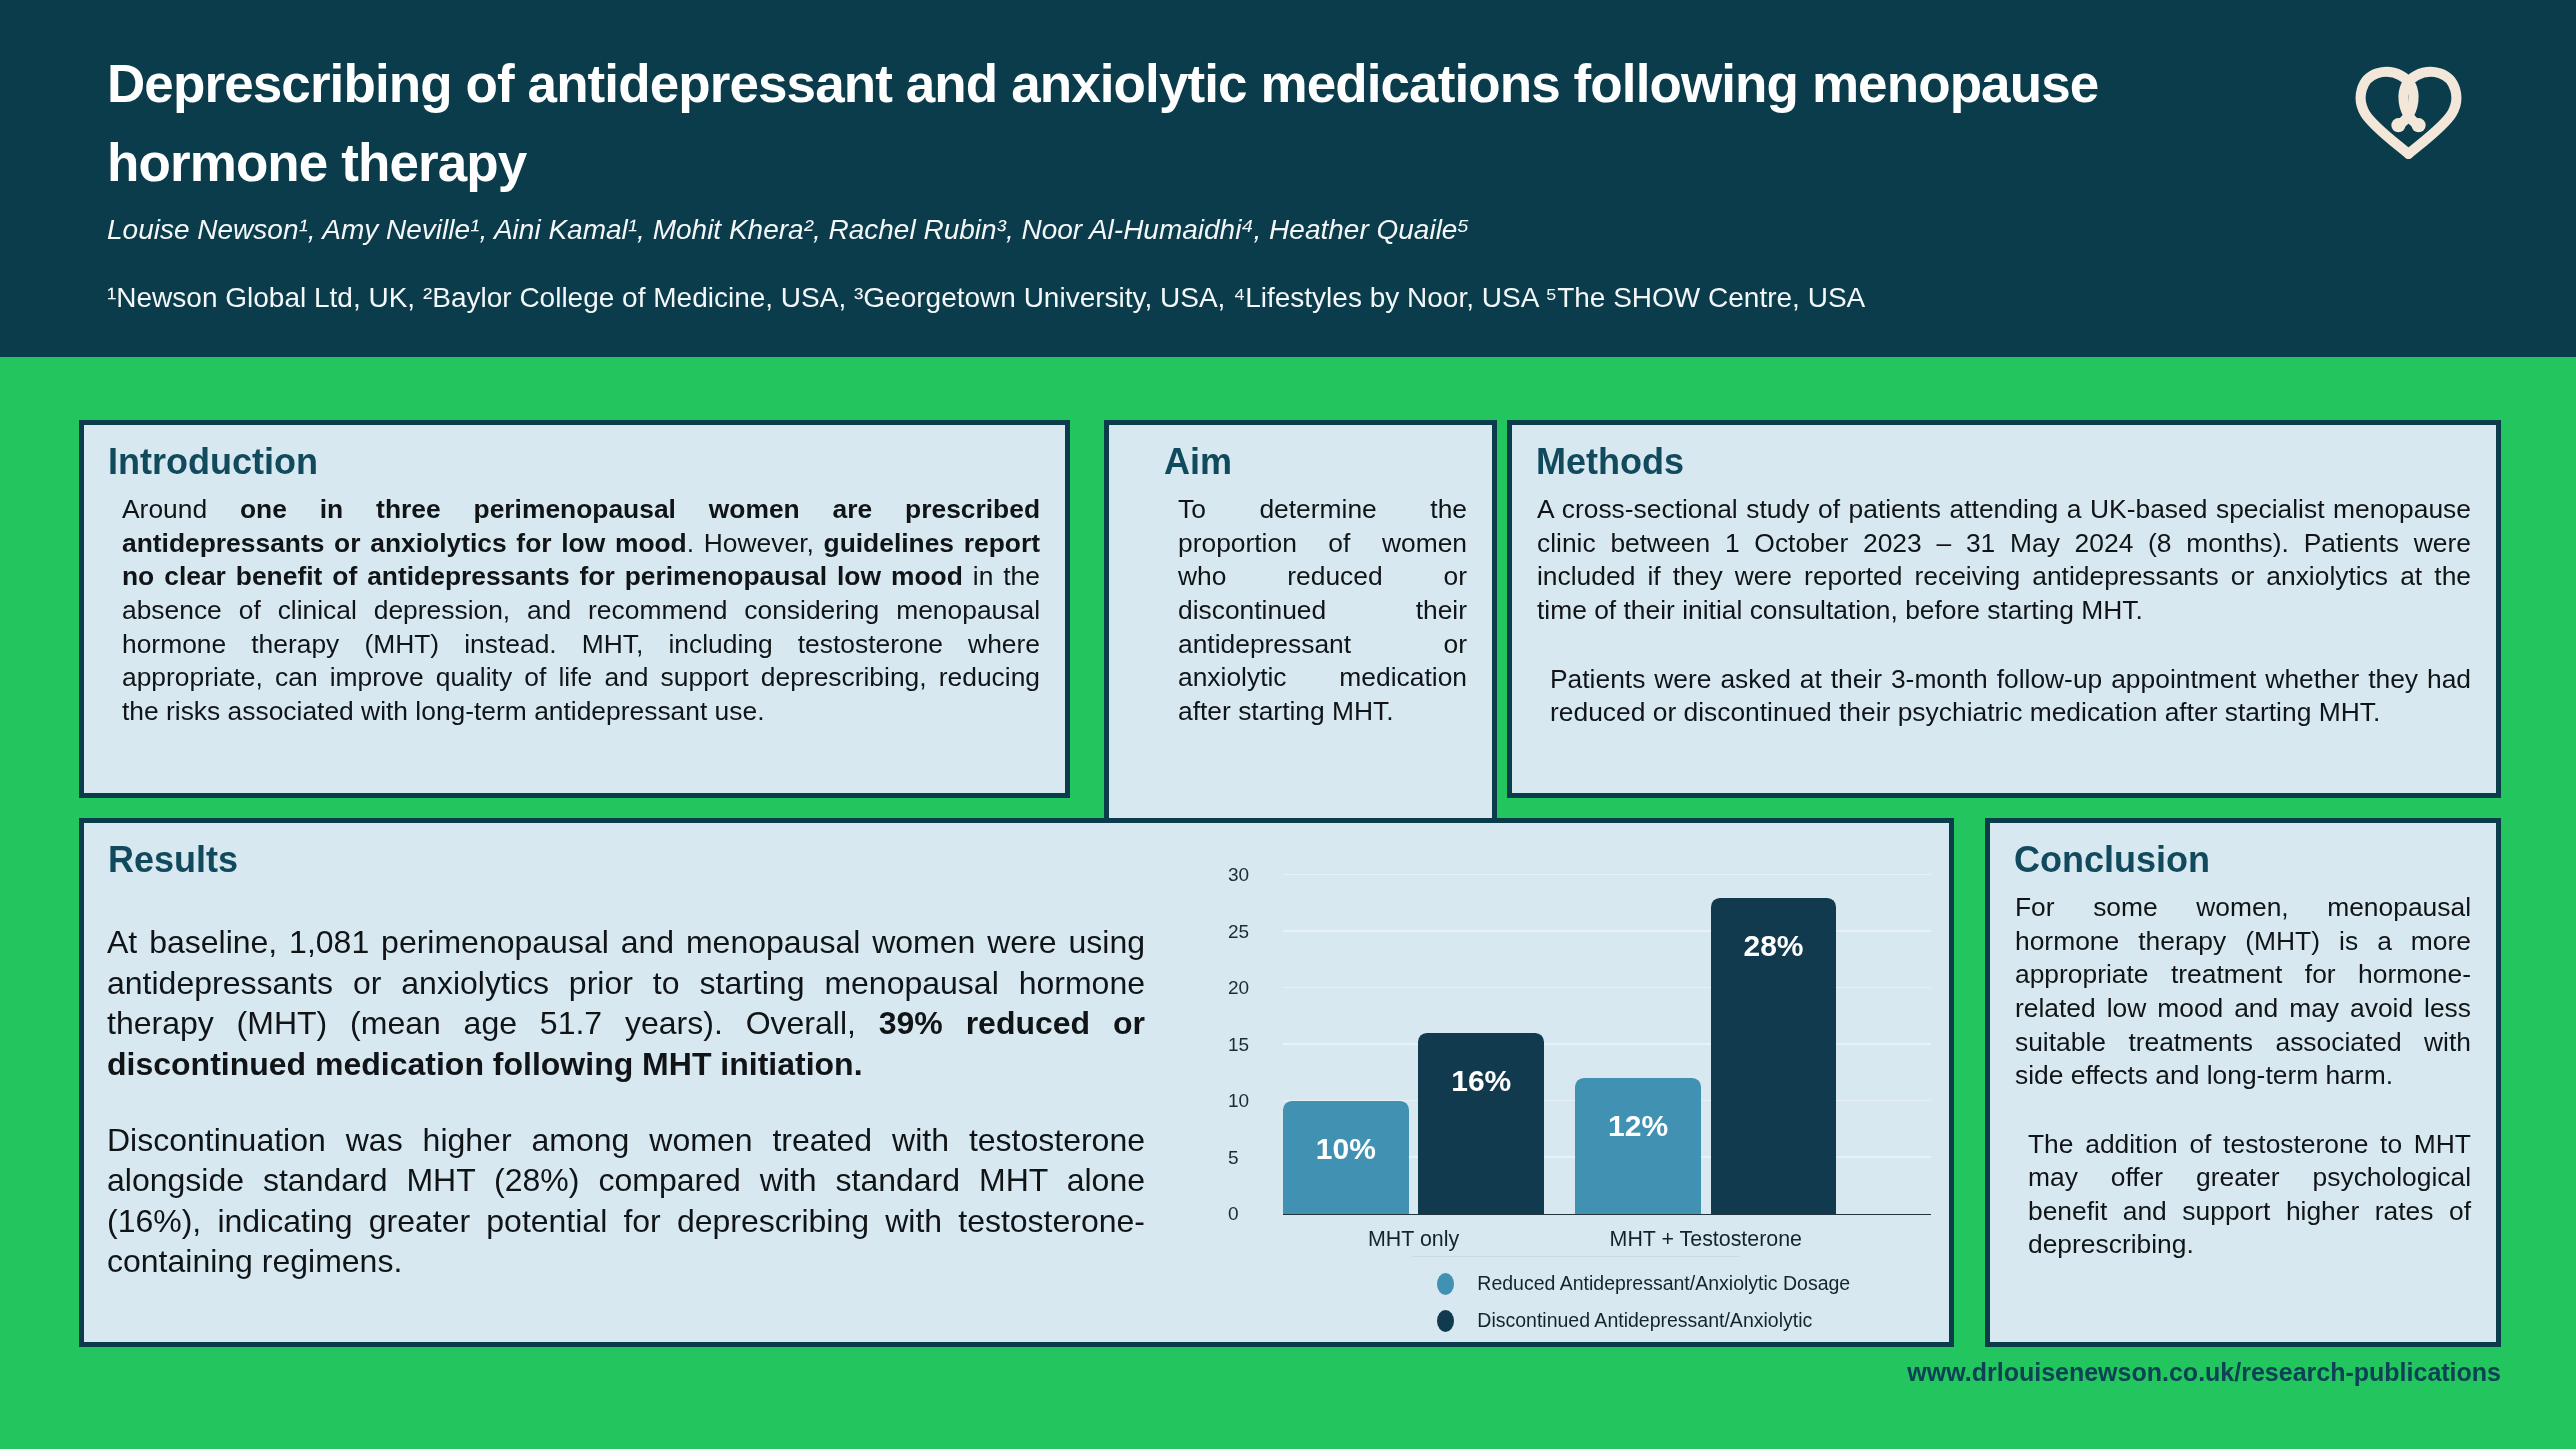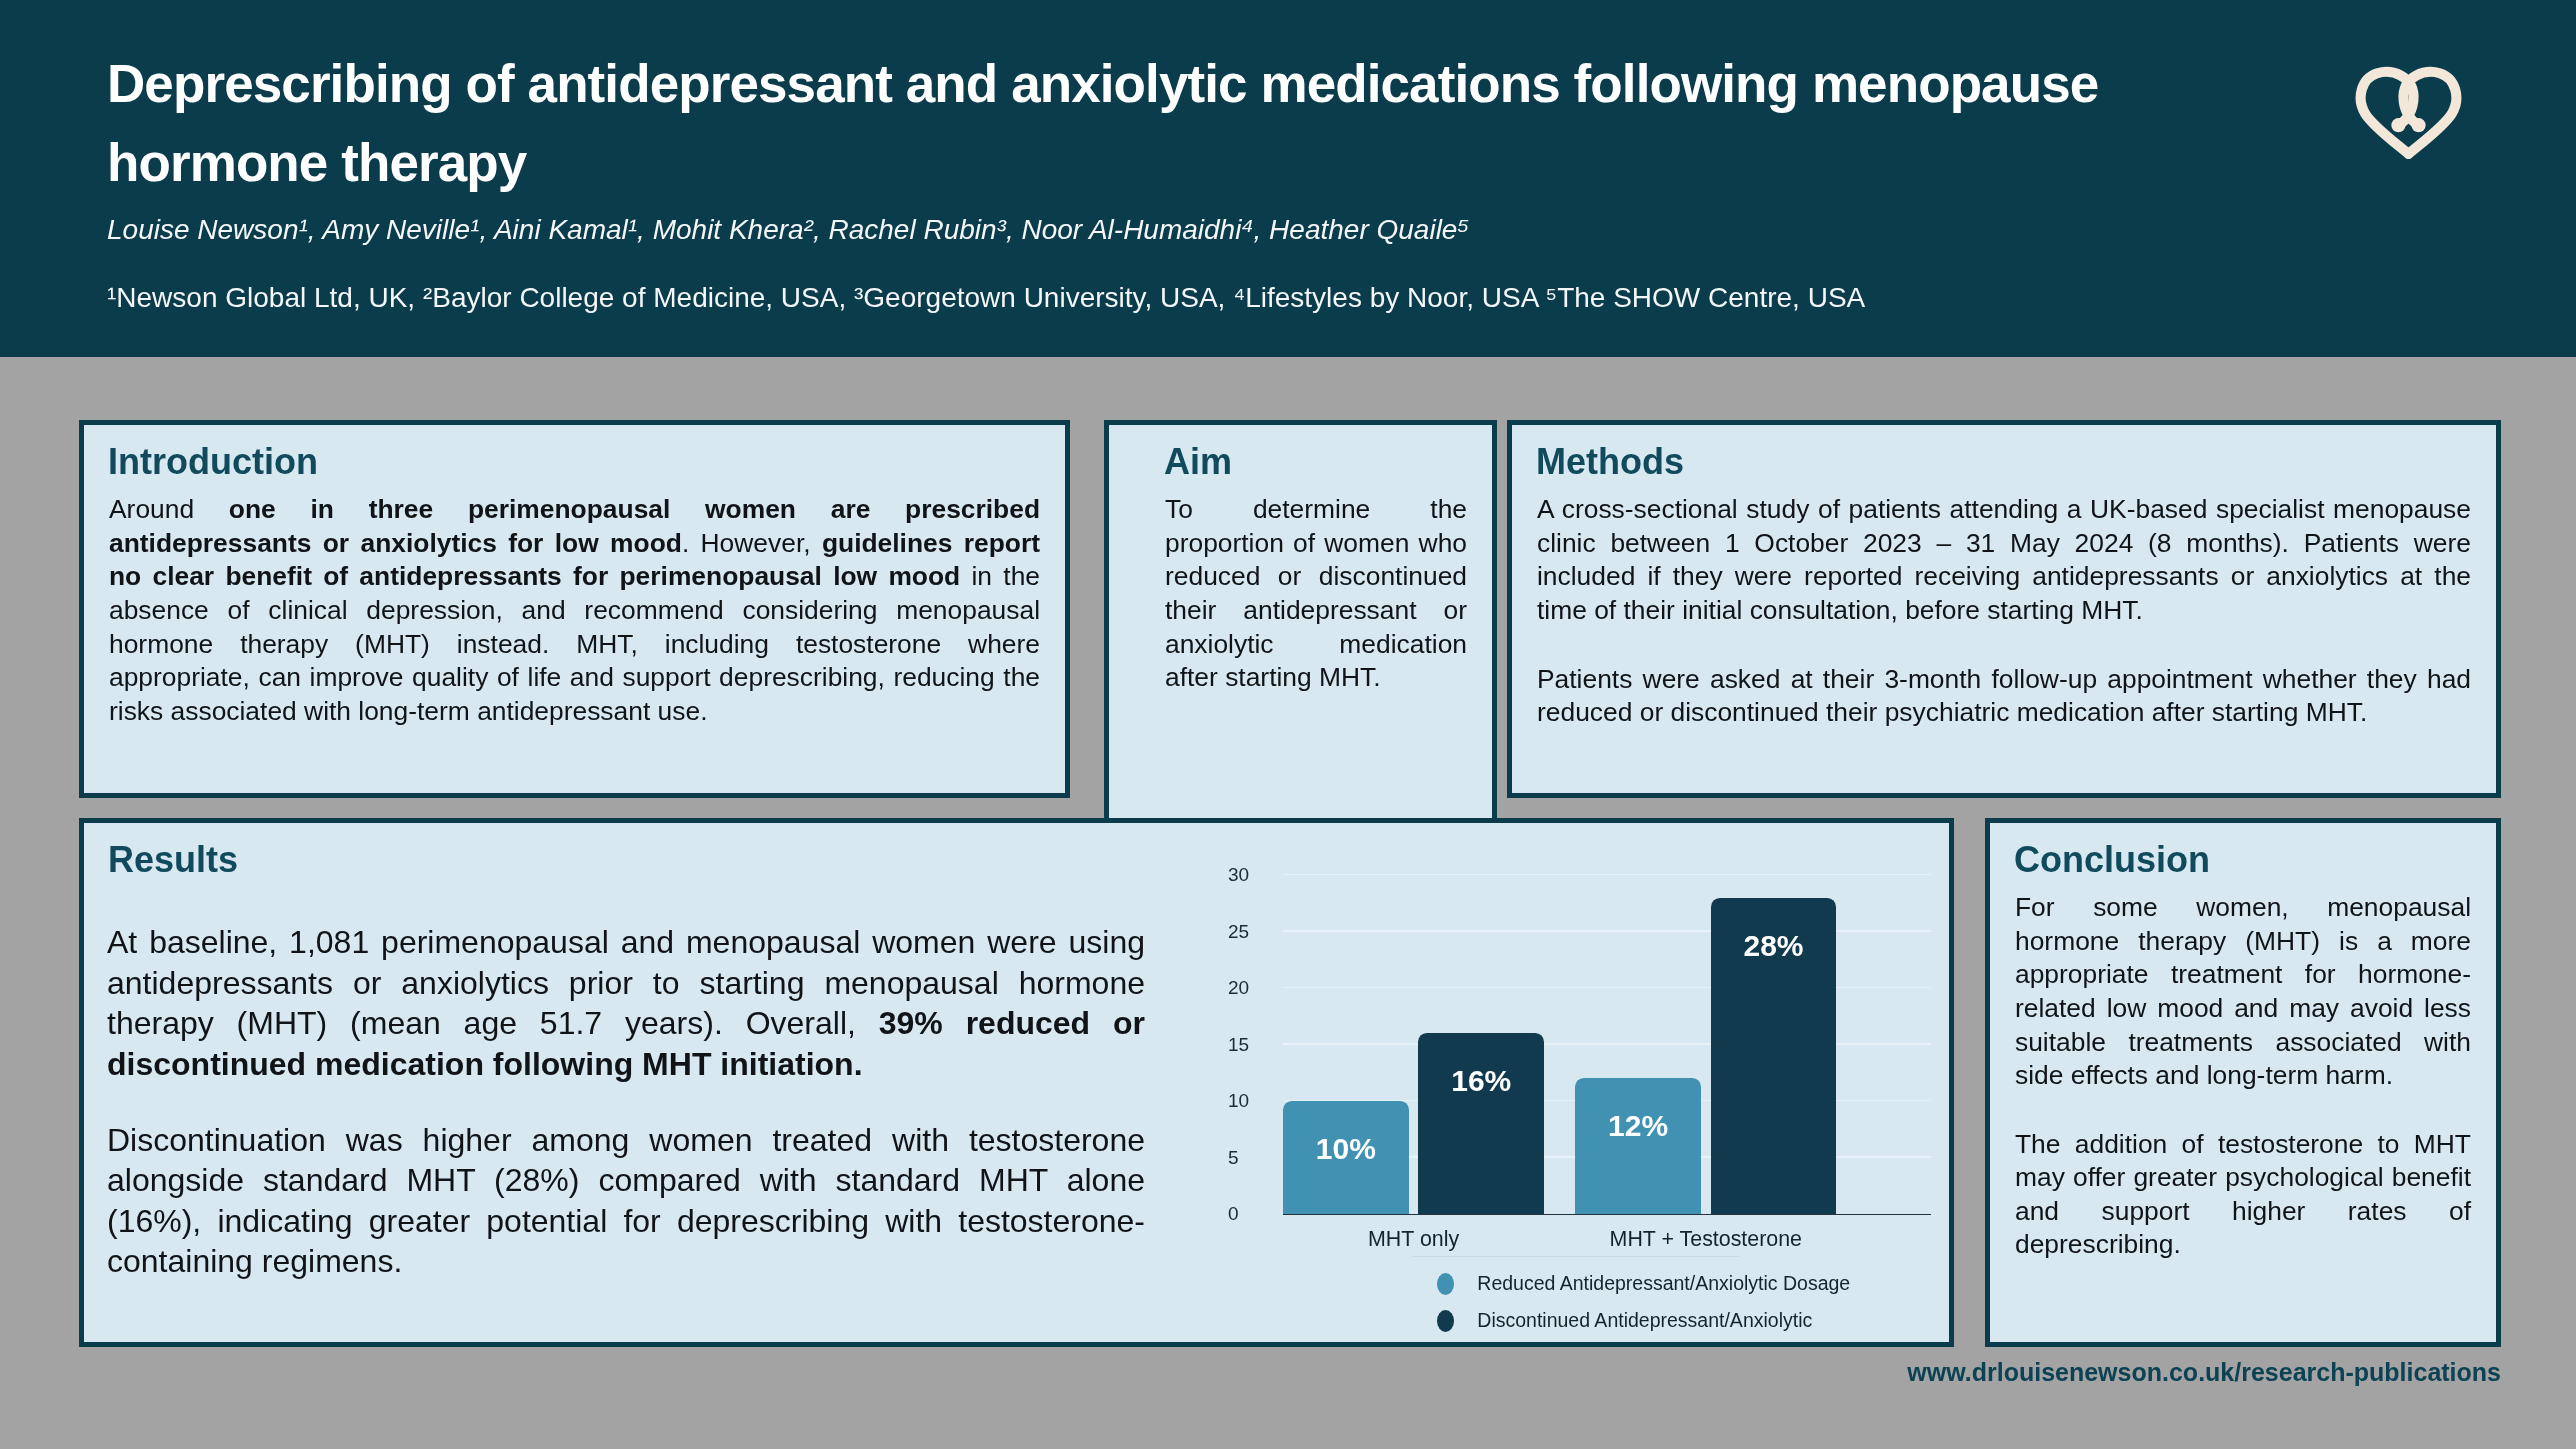--- a/index.html
+++ b/index.html
@@ -3,38 +3,38 @@
 <meta charset="utf-8">
 <style>
   :root{
     --header-bg:#0b3c4c; --box-border:#0b3c4c; --box-fill:#d7e8f0;
     --heading:#114a5c; --body-text:#101417; --bar-reduced:#4191b3;
     --bar-discontinued:#123a4e; --logo-cream:#f2e7d8; --url-text:#0c4254;
   }
   *{box-sizing:border-box;margin:0;padding:0;}
   html,body{background:#ffffff;}
   body{font-family:"Liberation Sans","DejaVu Sans",sans-serif;}
-  .poster{position:relative;width:2576px;height:1449px;background:#a3a3a3;overflow:hidden;}
+  .poster{position:relative;width:2576px;height:1449px;background:#22c55e;overflow:hidden;}
 
   
   .header{position:absolute;left:0;top:0;width:2576px;height:357px;background:var(--header-bg);}
   .title{position:absolute;left:107px;top:44px;color:#ffffff;font-weight:bold;
          font-size:53px;line-height:79px;letter-spacing:-0.9px;white-space:nowrap;}
   .authors{position:absolute;left:107px;top:214px;color:#f4f7f8;font-style:italic;
            font-size:28px;white-space:nowrap;}
   .affiliations{position:absolute;left:107px;top:282px;color:#f4f7f8;font-size:28px;white-space:nowrap;}
   .logo{position:absolute;left:2344px;top:54px;}
 
   
   .box{position:absolute;background:var(--box-fill);border:5.7px solid var(--box-border);}
   .box h2{margin:16.4px 24px 0 24px;font-size:36px;font-weight:bold;color:var(--heading);}
   .box .body{margin:10px 25px 0 25px;font-size:26.4px;line-height:1.27;color:var(--body-text);
              text-align:justify;}
   .box .body p{margin:0 0 35px 0;}
-  .box .body p:last-child{margin-bottom:0;}
+  .box .body p:last-child{margin-bottom:0;margin-left:13px;}
   .b{font-weight:bold;}
 
   .box-intro{left:79px;top:420px;width:991px;height:378px;}
   .box-aim{left:1104px;top:420px;width:393px;height:432px;padding-left:31px;}
   .box-methods{left:1507px;top:420px;width:994px;height:378px;}
   .box-results{left:79px;top:818px;width:1875px;height:529px;}
   .box-conclusion{left:1985px;top:818px;width:516px;height:529px;}
 
   .results-body{position:absolute;left:23px;top:99px;width:1038px;font-size:32px;
                 line-height:1.27;color:var(--body-text);text-align:justify;}

